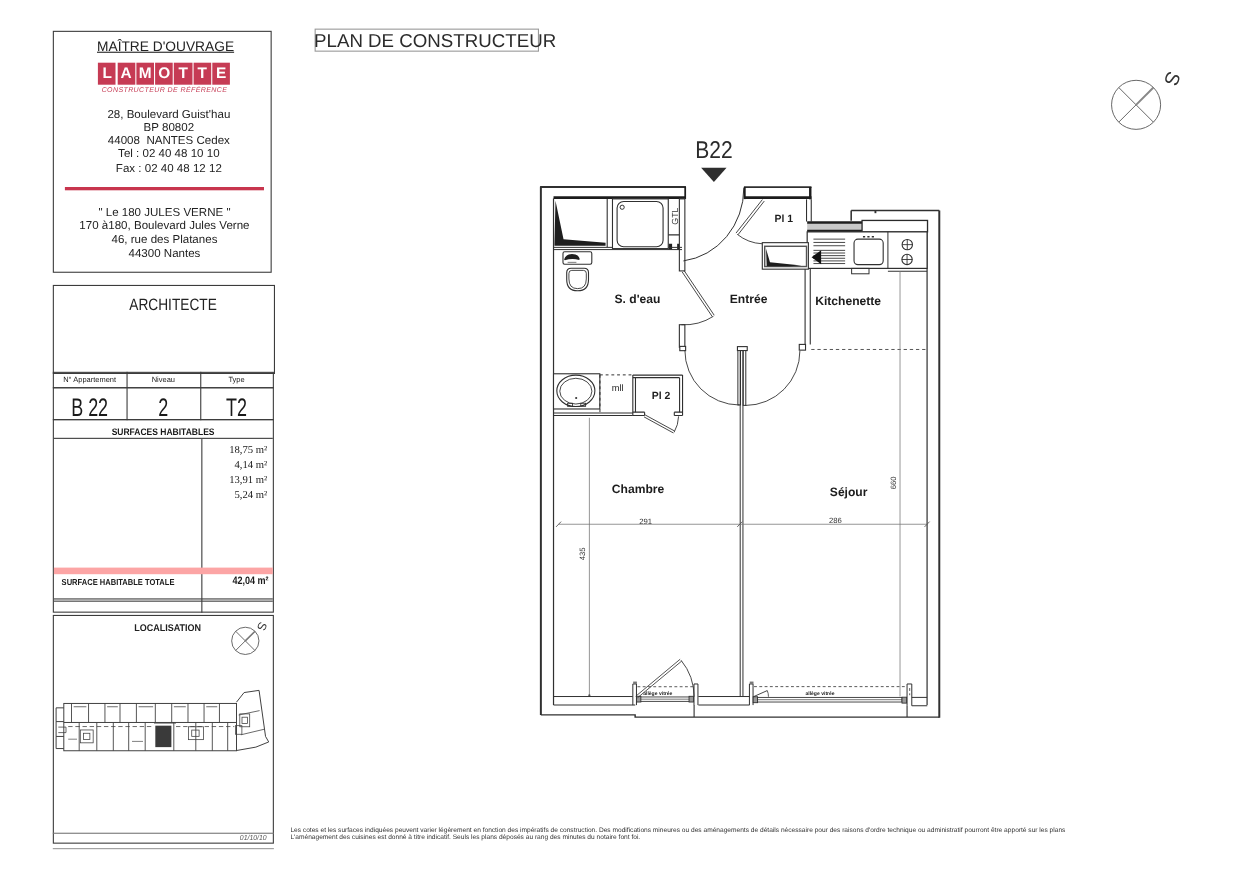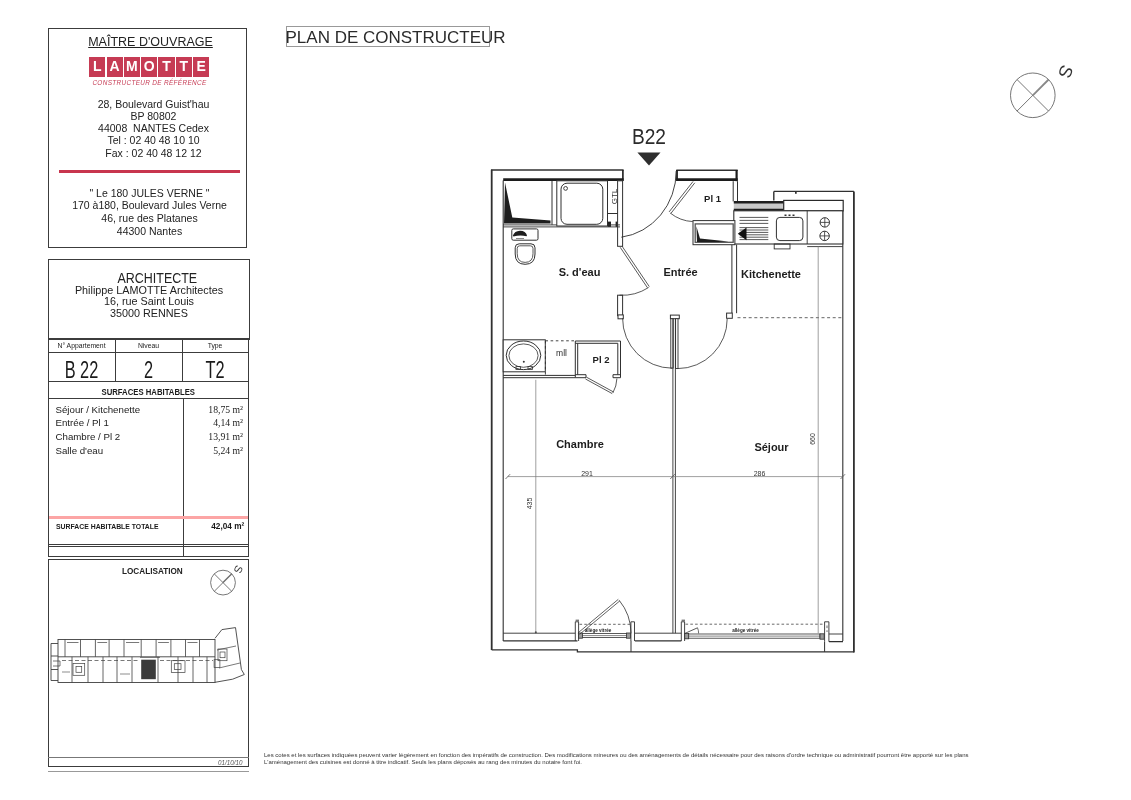--- a/index.html
+++ b/index.html
@@ -40,42 +40,40 @@
 
 <div class="abs" style="left:58.5px;top:170.3px;width:181px;height:2.5px;background:#c8354e;"></div>
 
 <div class="abs ctr" style="left:51px;top:186.5px;width:197px;font-size:10.5px;line-height:12.8px;color:#222;">
 " Le 180 JULES VERNE "<br>170 à180, Boulevard Jules Verne<br>46, rue des Platanes<br>44300 Nantes
 </div>
 
 <div class="abs bx" style="left:48px;top:258.5px;width:200px;height:79px;"></div>
 
 <div class="abs ctr" style="left:49px;top:268.5px;width:200px;font-size:15px;color:#222;transform:scaleX(0.83);transform-origin:149px 0;white-space:nowrap;">ARCHITECTE</div>
-<div class="abs ctr" style="left:49px;top:284.5px;width:200px;font-size:10.8px;line-height:11.8px;color:#222;">Philippe LAMOTTE Architectes<br>16, rue Saint Louis<br>35000 RENNES</div>
 
 <div class="abs" style="left:48px;top:337.5px;width:200.5px;height:44px;">
   <div style="position:absolute;left:0;top:0;width:200.5px;height:15px;border:1px solid #3c3c3c;box-sizing:border-box;"></div>
   <div style="position:absolute;left:0;top:14.5px;width:200.5px;height:29.5px;border:1px solid #3c3c3c;box-sizing:border-box;"></div>
   <div style="position:absolute;left:66.5px;top:0;width:1px;height:44px;background:#3c3c3c;"></div>
   <div style="position:absolute;left:133.5px;top:0;width:1px;height:44px;background:#3c3c3c;"></div>
   <div style="position:absolute;left:0;top:4px;width:67px;text-align:center;font-size:6.8px;color:#222;">N° Appartement</div>
   <div style="position:absolute;left:67px;top:4px;width:67px;text-align:center;font-size:6.8px;color:#222;">Niveau</div>
   <div style="position:absolute;left:134px;top:4px;width:66px;text-align:center;font-size:6.8px;color:#222;">Type</div>
   <div style="position:absolute;left:0;top:19.5px;width:67px;text-align:center;font-size:23px;color:#1a1a1a;transform:scaleX(0.71);">B 22</div>
   <div style="position:absolute;left:67px;top:19.5px;width:67px;text-align:center;font-size:23px;color:#1a1a1a;transform:scaleX(0.71);">2</div>
   <div style="position:absolute;left:134px;top:19.5px;width:66px;text-align:center;font-size:23px;color:#1a1a1a;transform:scaleX(0.71);">T2</div>
 </div>
 
 <div class="abs" style="left:48px;top:381px;width:200.5px;height:175.5px;border:1px solid #3c3c3c;box-sizing:border-box;">
   <div style="position:absolute;left:0;top:0;width:100%;height:16.5px;border-bottom:1px solid #3c3c3c;box-sizing:border-box;"></div>
   <div style="position:absolute;left:0;top:5px;width:100%;text-align:center;font-size:8.6px;font-weight:bold;transform:scaleX(0.9);white-space:nowrap;">SURFACES HABITABLES</div>
   <div style="position:absolute;left:133.5px;top:16.5px;width:1px;height:158px;background:#3c3c3c;"></div>
-  <div style="position:absolute;left:6.5px;top:20.5px;font-size:9.7px;line-height:13.9px;color:#1a1a1a;">Séjour / Kitchenette<br>Entrée / Pl 1<br>Chambre / Pl 2<br>Salle d'eau</div>
   <div style="position:absolute;right:4.5px;top:20.5px;font-size:9.7px;line-height:13.9px;color:#1a1a1a;text-align:right;font-family:Liberation Serif, serif;">18,75 m²<br>4,14 m²<br>13,91 m²<br>5,24 m²</div>
-  <div style="position:absolute;left:0;top:133.5px;width:100%;height:31px;border-top:3px solid #fca5a5;border-bottom:1px solid #3c3c3c;box-sizing:border-box;">
+  <div style="position:absolute;left:0;top:133.5px;width:100%;height:31px;border-top:6px solid #fca5a5;border-bottom:1px solid #3c3c3c;box-sizing:border-box;">
     <div style="position:absolute;left:6.5px;top:3.2px;font-size:7.9px;font-weight:bold;transform:scaleX(0.87);transform-origin:0 0;white-space:nowrap;">SURFACE HABITABLE TOTALE</div>
     <div style="position:absolute;right:3px;top:1.8px;font-size:9.8px;font-weight:bold;transform:scaleX(0.84);transform-origin:100% 0;white-space:nowrap;">42,04 m²</div>
   </div>
   <div style="position:absolute;left:0;top:161.5px;width:100%;height:1px;background:#3c3c3c;"></div>
 </div>
 
 <div class="abs" style="left:48px;top:558.5px;width:200.5px;height:208px;border:1px solid #3c3c3c;box-sizing:border-box;"></div>
 
 <div class="abs" style="left:122px;top:565.8px;font-size:8.8px;font-weight:bold;color:#222;transform:scaleX(0.93);transform-origin:0 0;white-space:nowrap;">LOCALISATION</div>
 

